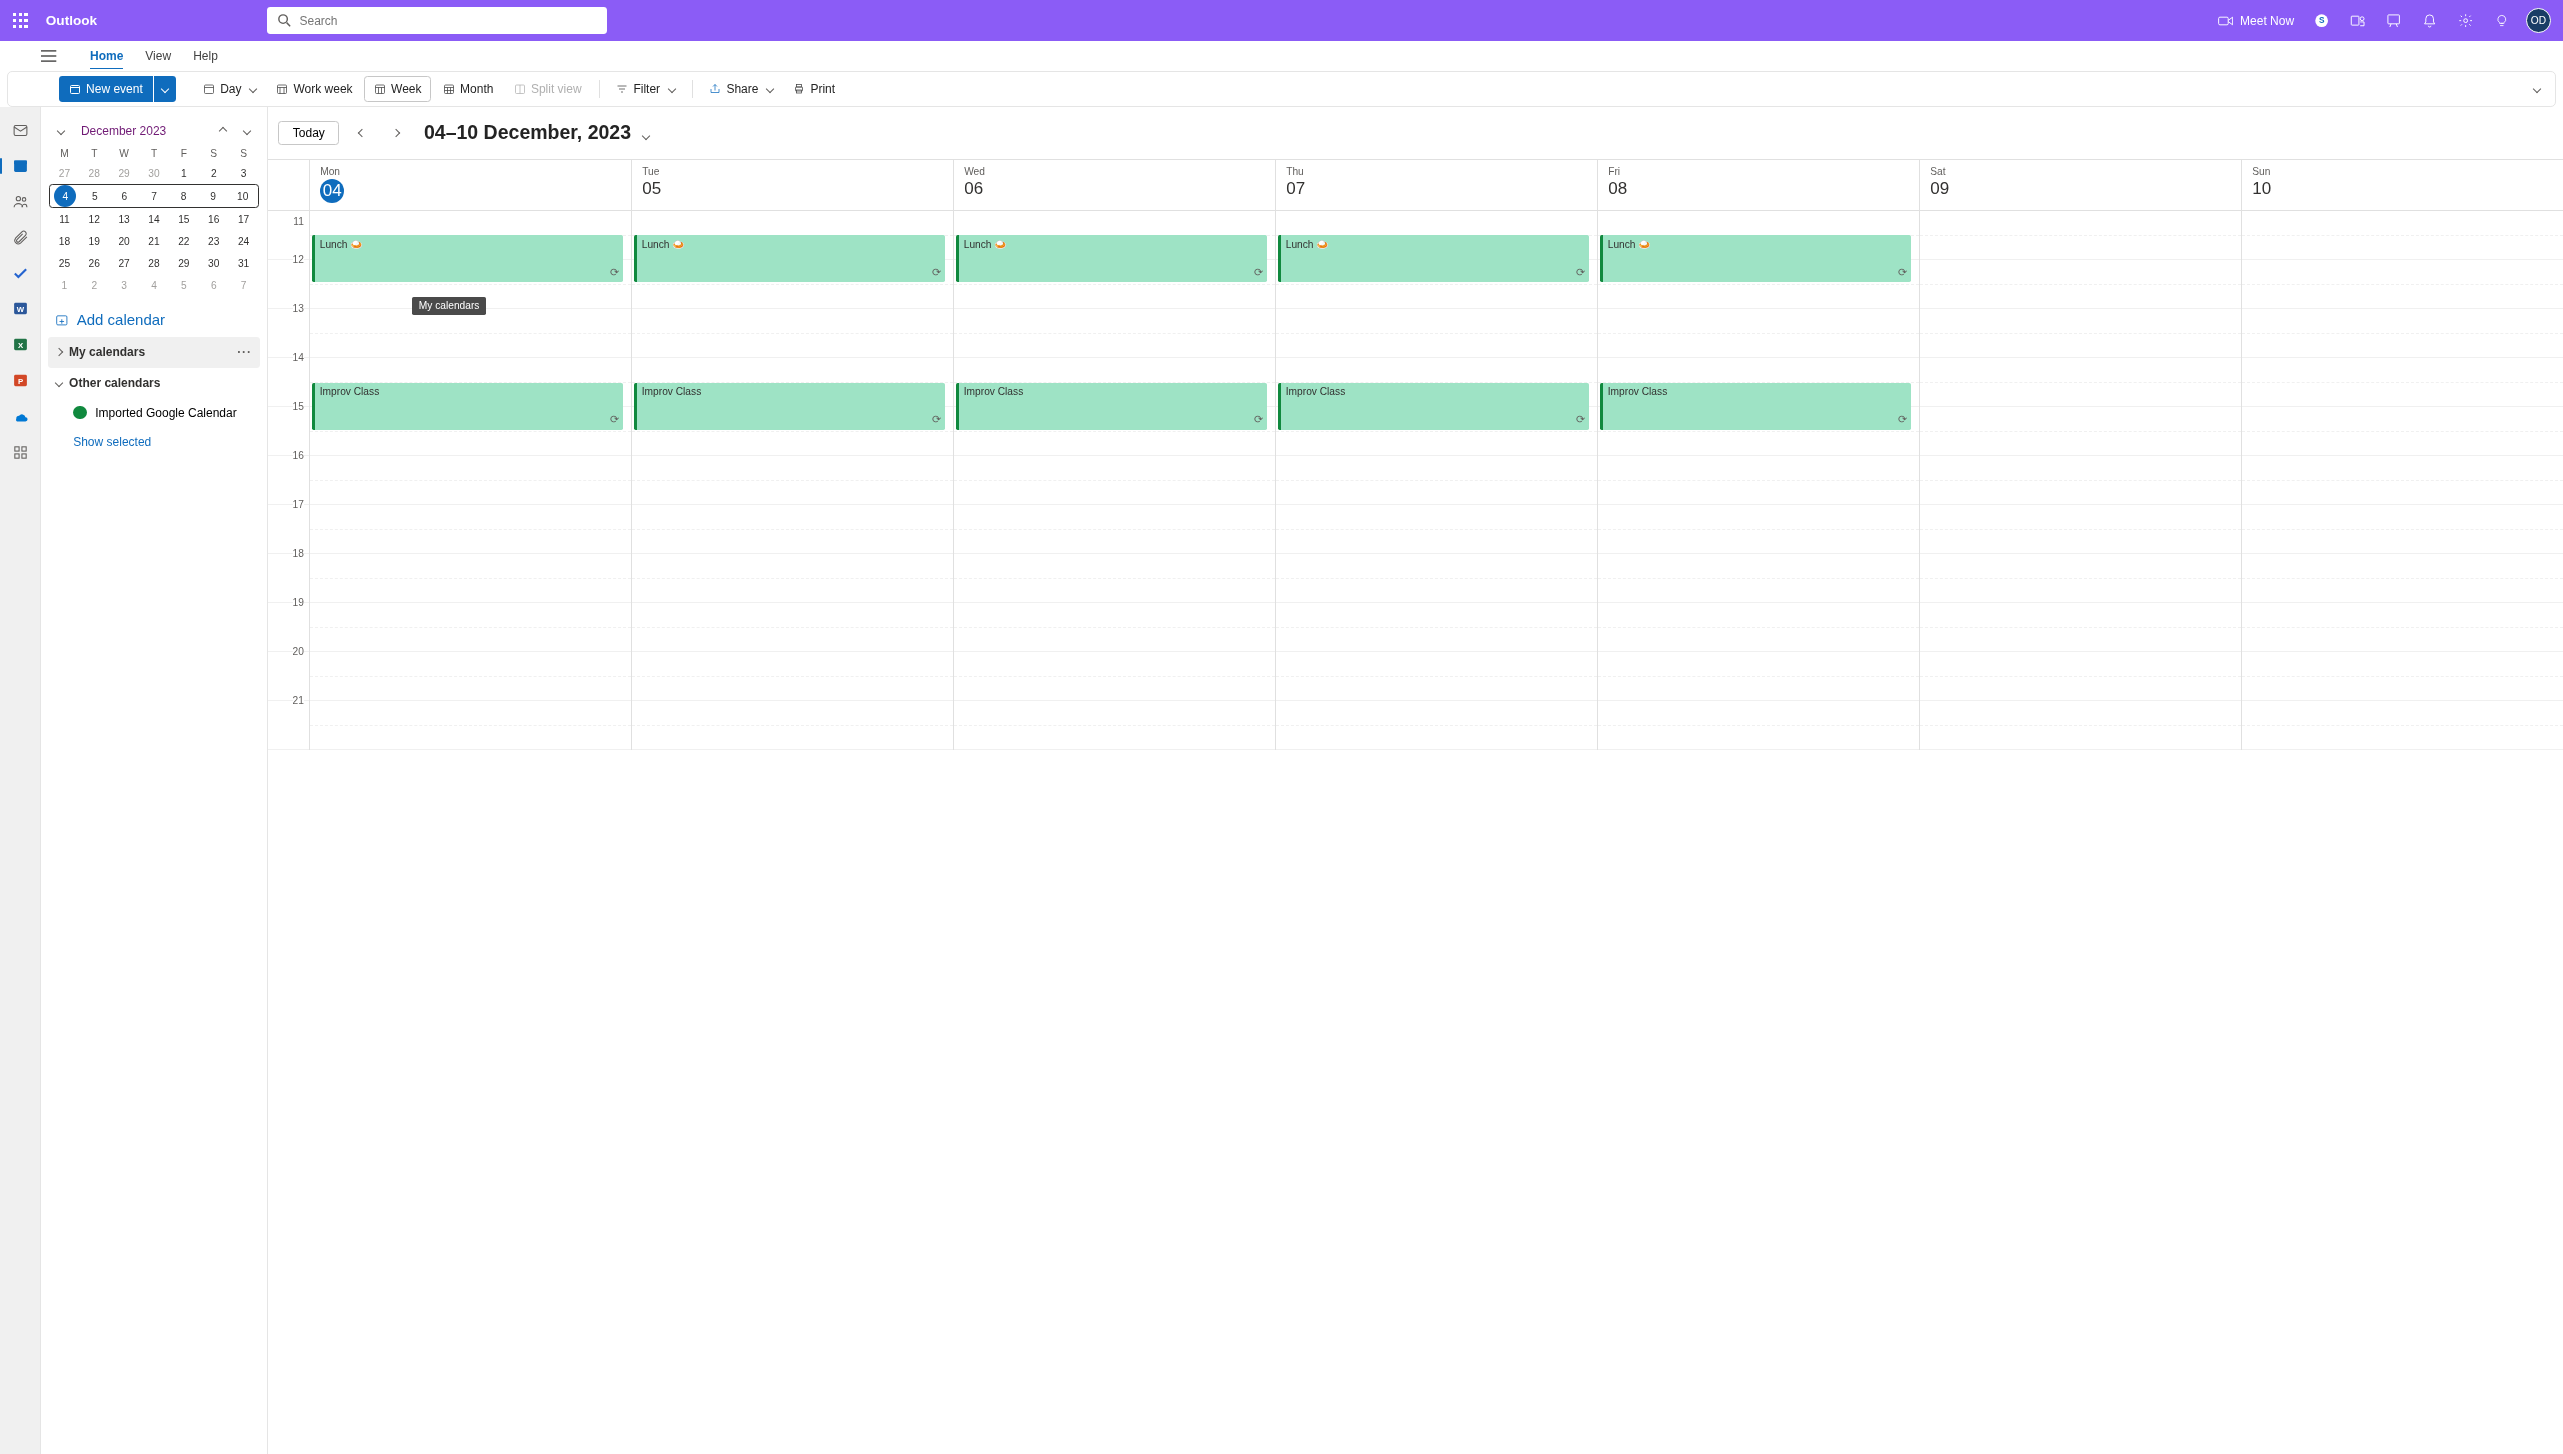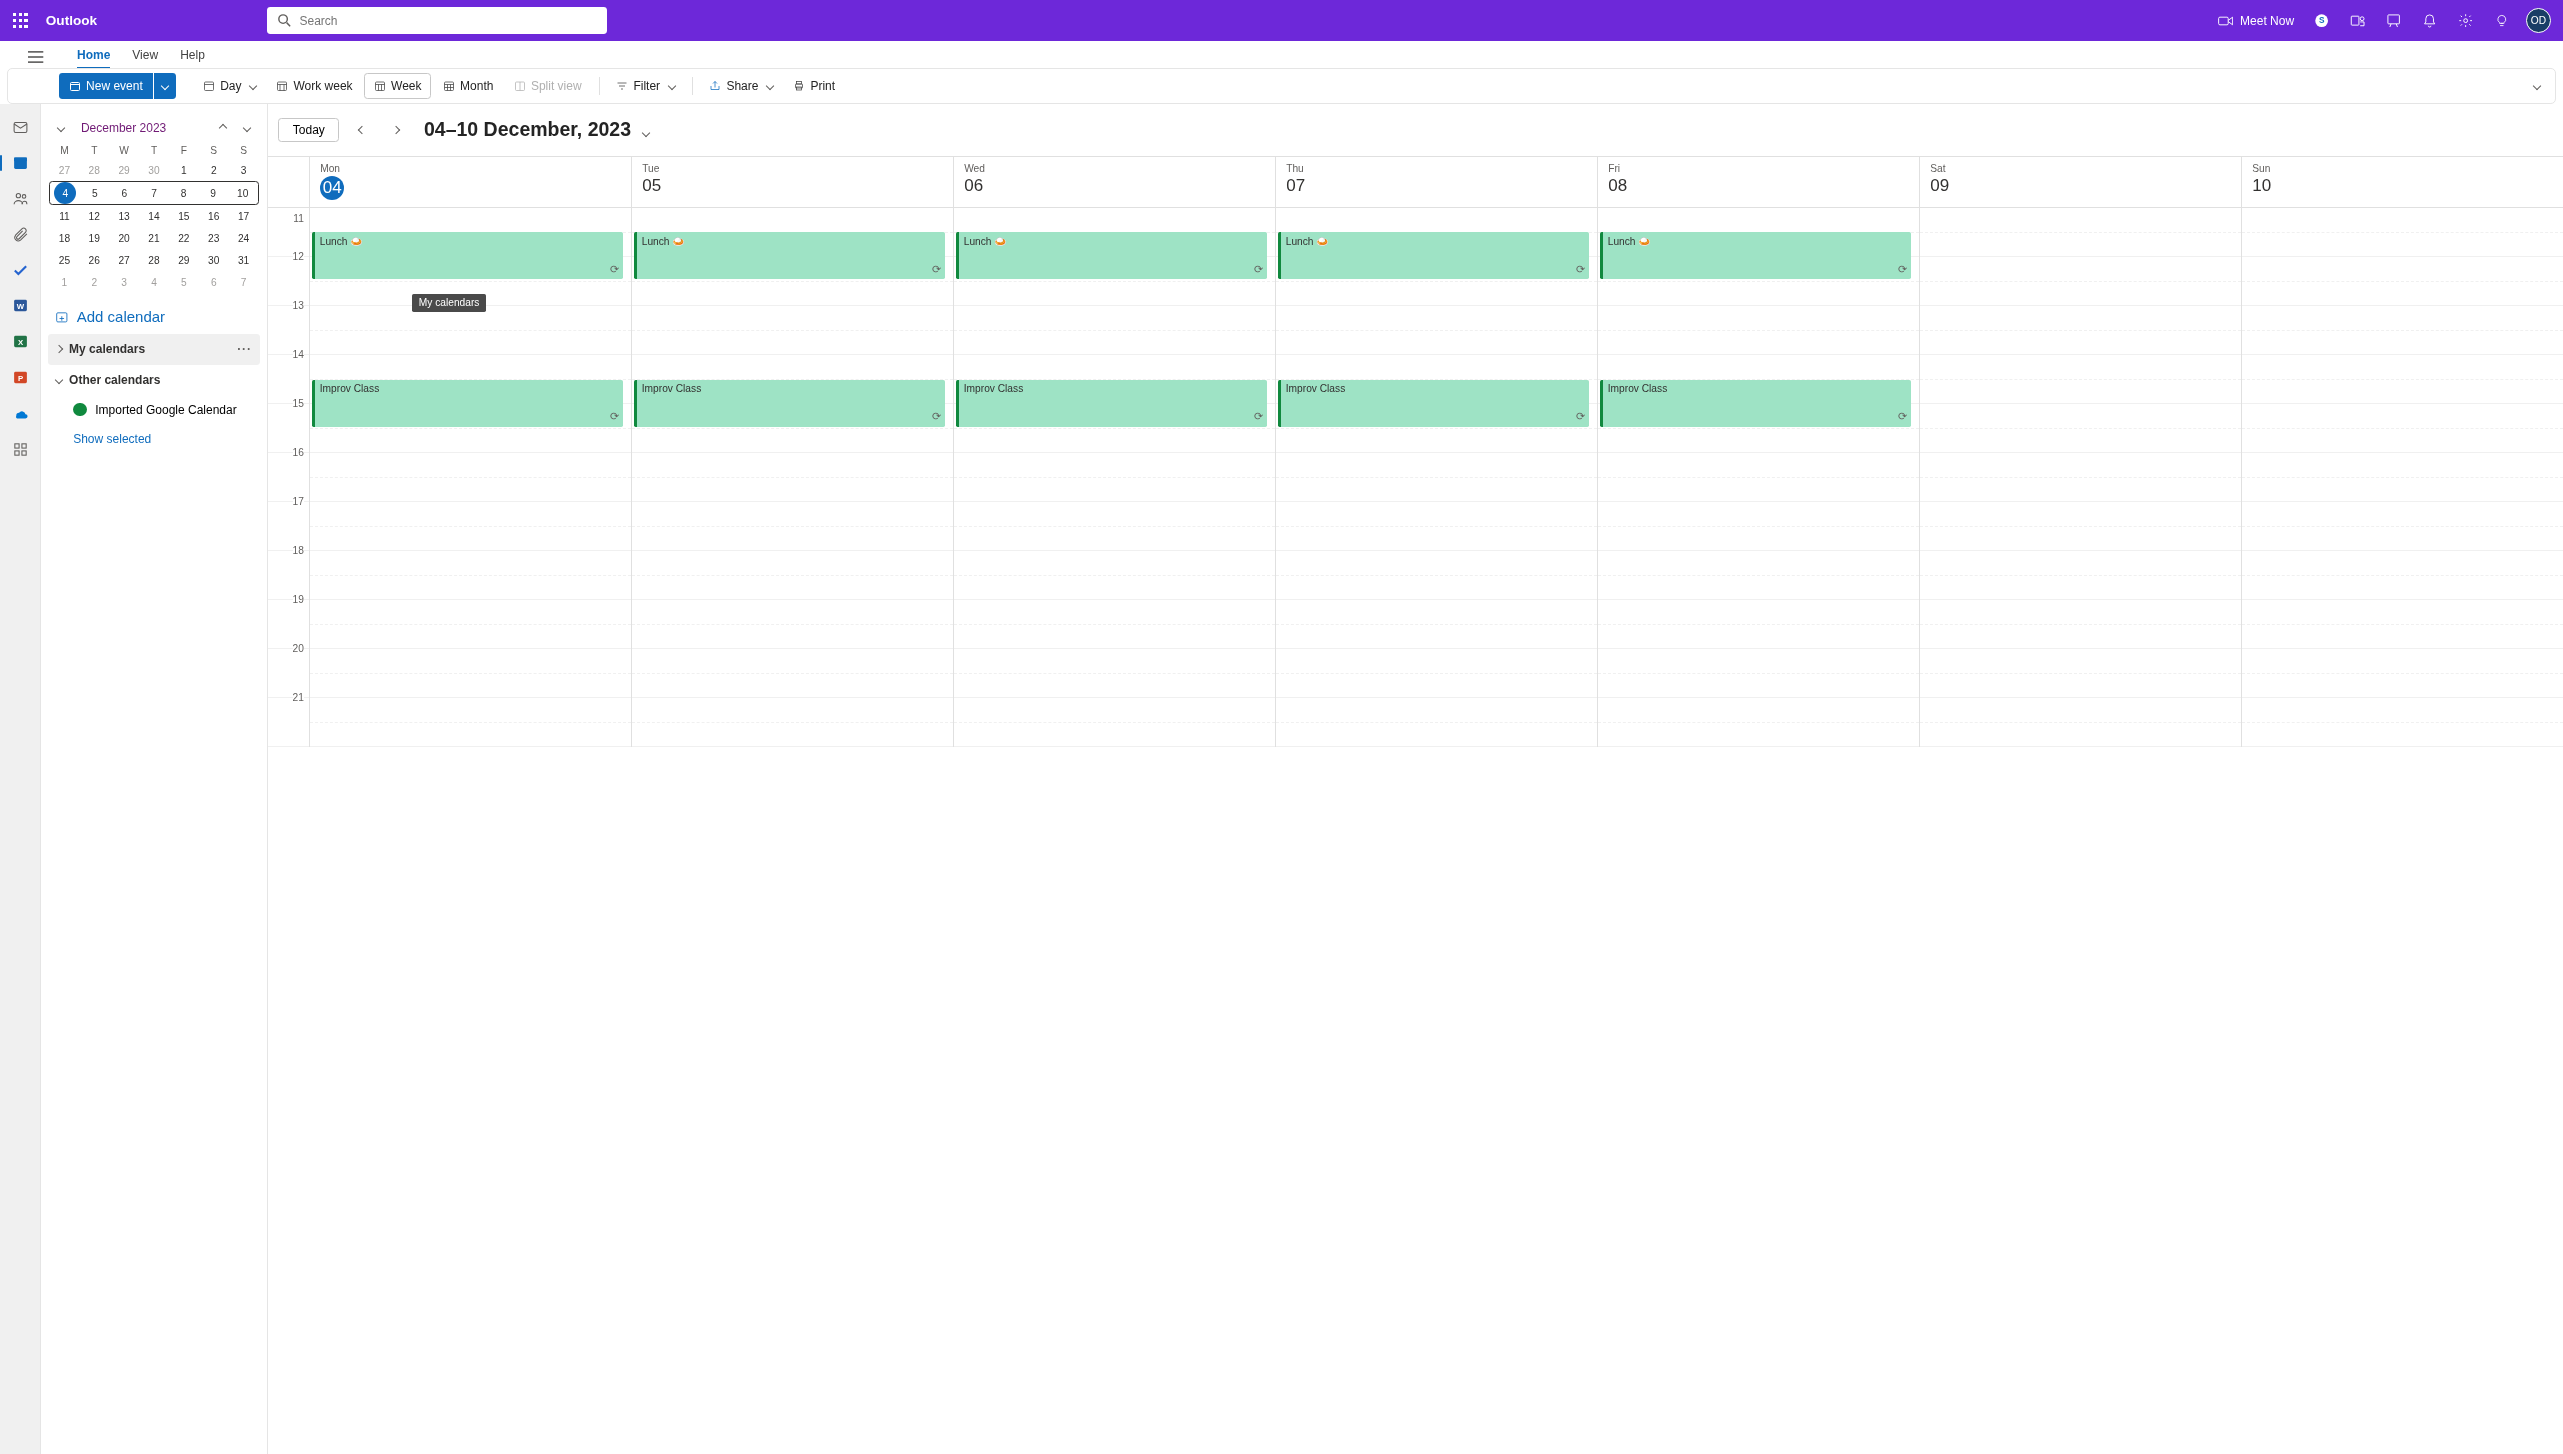--- a/index.html
+++ b/index.html
@@ -1,34 +1,34 @@
 <!DOCTYPE html>
 <html style="font-size:13.6px"><head>
 <meta charset="utf-8">
 <style>
 *{box-sizing:border-box;margin:0;padding:0;font-family:'Segoe UI',Arial,sans-serif}
 html,body{width:100%;height:100%;overflow:hidden}
 body{display:flex;flex-direction:column;background:#fff}
 
 
-.topbar{height:41px;background:#6d28d9;display:flex;align-items:center;color:#fff;padding:0 6.8px}
+.topbar{height:41px;background:#8b5cf6;display:flex;align-items:center;color:#fff;padding:0 6.8px}
 .waffle{width:27px;height:27px;display:flex;align-items:center;justify-content:center;cursor:pointer}
 .waffle-grid{display:grid;grid-template-columns:repeat(3,3.4px);gap:2.5px}
 .waffle-grid span{width:3.4px;height:3.4px;background:#fff}
 .app-name{font-size:13.6px;font-weight:600;margin-left:12px}
 .search-wrap{margin-left:170px}
 .searchbox{width:340px;height:27px;background:#fff;border-radius:3.4px;display:flex;align-items:center;padding:0 8.5px;gap:6.8px}
 .search-input{border:none;outline:none;flex:1;font-size:12px}
 .top-right{margin-left:auto;display:flex;align-items:center;gap:2px}
 .top-icon{width:34px;height:41px;display:flex;align-items:center;justify-content:center;cursor:pointer}
 .meet-now{display:flex;align-items:center;gap:6.8px;padding:0 8.5px;cursor:pointer;font-size:12px}
 .avatar{width:25.4px;height:25.4px;border-radius:50%;background:#193D66;border:0.8px solid #fff;display:flex;align-items:center;justify-content:center;font-size:10.2px;margin:0 5.1px}
 
 
-.subbar{height:27px;display:flex;align-items:flex-start;padding:2px;border-bottom:0}
+.subbar{height:27px;display:flex;align-items:center;padding:15px;border-bottom:0}
 .ham{width:41px;height:27px;display:flex;align-items:center;justify-content:center;margin-left:13.6px;margin-right:6.8px;cursor:pointer}
 .nav-tabs{display:flex;gap:22px;margin-left:13.6px}
 .nav-tab{font-size:12px;padding:5.1px 0;cursor:pointer;color:#424242}
 .nav-tab.active{color:#0F6CBD;font-weight:600;border-bottom:1.7px solid #0F6CBD}
 
 .ribbon{height:36px;border-top:0.8px solid #e0e0e0;border-bottom:0.8px solid #e0e0e0;display:flex;align-items:center;padding:0 0 0 51px;gap:3.4px;background:#fff;margin:0 6.8px;border:0.8px solid #e5e5e5;border-radius:5.1px}
 .new-event-btn{background:#0F6CBD;color:#fff;border-radius:3.4px 0 0 3.4px;height:25.4px;display:flex;align-items:center;padding:0 10.2px;gap:5.1px;font-size:12px;cursor:pointer}
 .new-event-caret{background:#0F6CBD;color:#fff;height:25.4px;width:22px;display:flex;align-items:center;justify-content:center;border-radius:0 3.4px 3.4px 0;margin-left:0.8px;cursor:pointer}
 .rib-btn{height:25.4px;display:flex;align-items:center;padding:0 8.5px;gap:5.1px;font-size:12px;cursor:pointer;border-radius:3.4px;color:#242424}
 .rib-btn.active{border:0.8px solid #c7c7c7;background:#fff}

